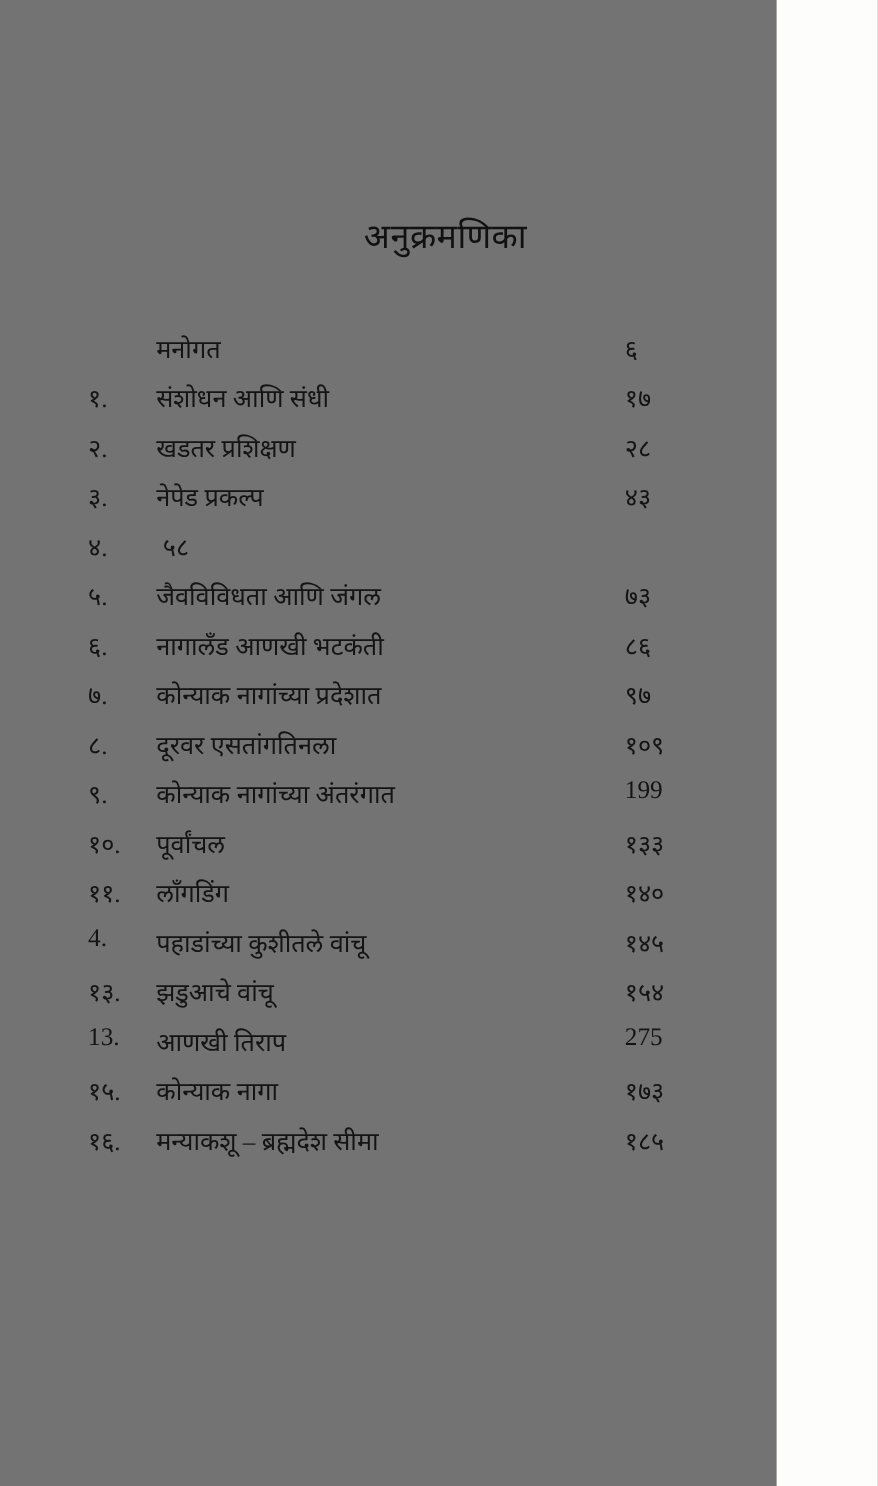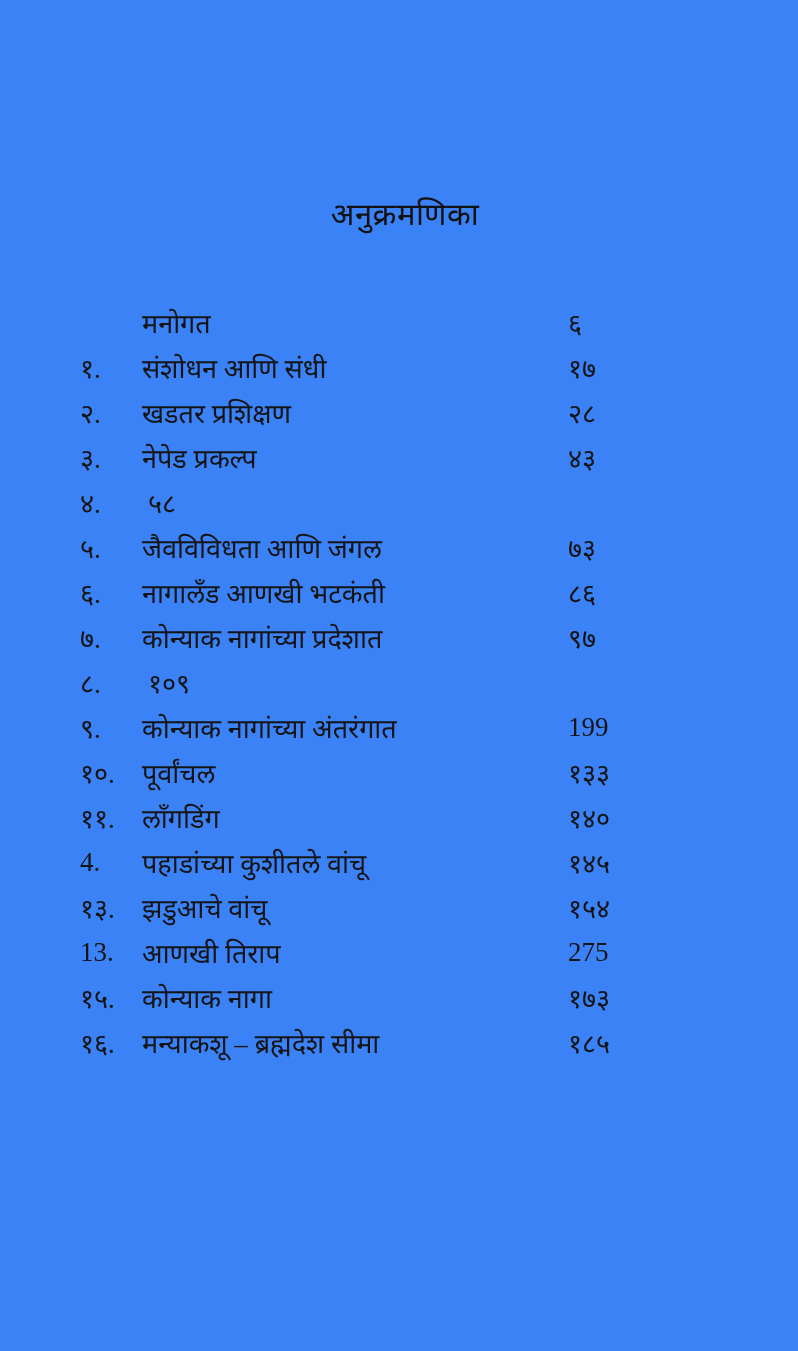--- a/index.html
+++ b/index.html
@@ -9,25 +9,25 @@
   body {
     width: 798px;
     height: 1351px;
     background: #fdfdfb;
     font-family: "Liberation Serif", "DejaVu Serif", serif;
     color: #1a1a1a;
     position: relative;
     overflow: hidden;
   }
   .page {
-    width: 798px;
+    width: 706px;
     height: 1351px;
     box-sizing: border-box;
     position: relative;
-    background: #3b82f6;
+    background: #737373;
   }
   .page-title {
     position: absolute;
     top: 192px;
     left: 0;
     width: 798px;
     text-align: center;
     font-size: 31px;
     letter-spacing: 0.5px;
     font-weight: 400;
@@ -36,23 +36,23 @@
     box-sizing: border-box;
   }
   .toc {
     position: absolute;
     top: 300px;
     left: 78px;
     width: 600px;
   }
   .toc-row {
     display: flex;
-    align-items: center;
+    align-items: flex-start;
     height: 45px;
-    font-size: 27px;
+    font-size: 23px;
     color: #141414;
   }
   .toc-num {
     width: 60px;
     flex: 0 0 60px;
     text-align: left;
     padding-left: 2px;
     white-space: nowrap;
   }
   .toc-label {
@@ -123,20 +123,21 @@
     </div>
 
     <div class="toc-row">
       <span class="toc-num">७.</span>
       <span class="toc-label">कोन्याक नागांच्या प्रदेशात</span>
       <span class="toc-page">९७</span>
     </div>
 
     <div class="toc-row">
       <span class="toc-num">८.</span>
+      <span class="toc-label">दूरवर एसतांगतिनला</span>
       <span class="toc-page">१०९</span>
     </div>
 
     <div class="toc-row">
       <span class="toc-num">९.</span>
       <span class="toc-label">कोन्याक नागांच्या अंतरंगात</span>
       <span class="toc-page">199</span>
     </div>
 
     <div class="toc-row">

